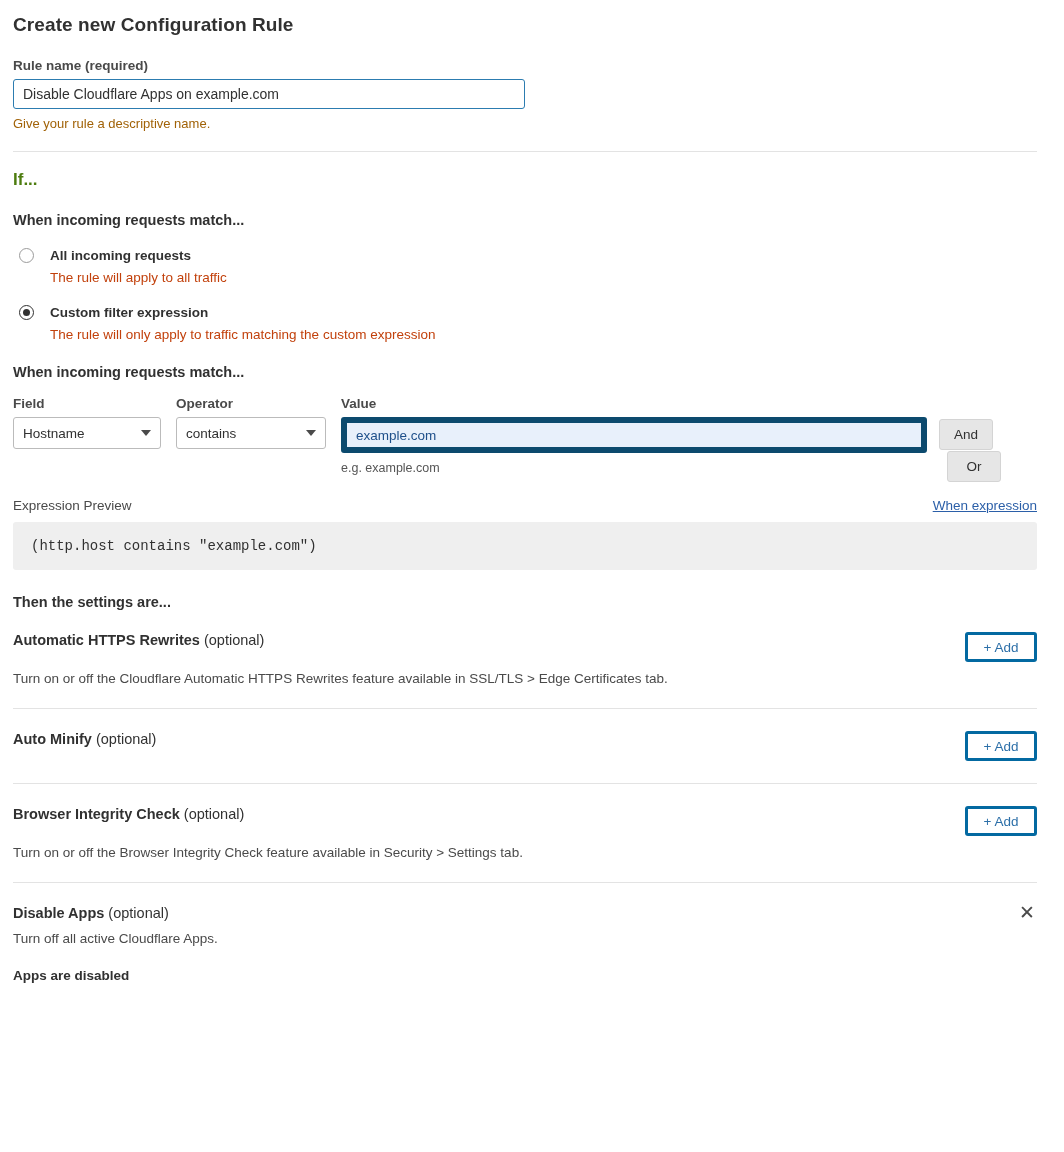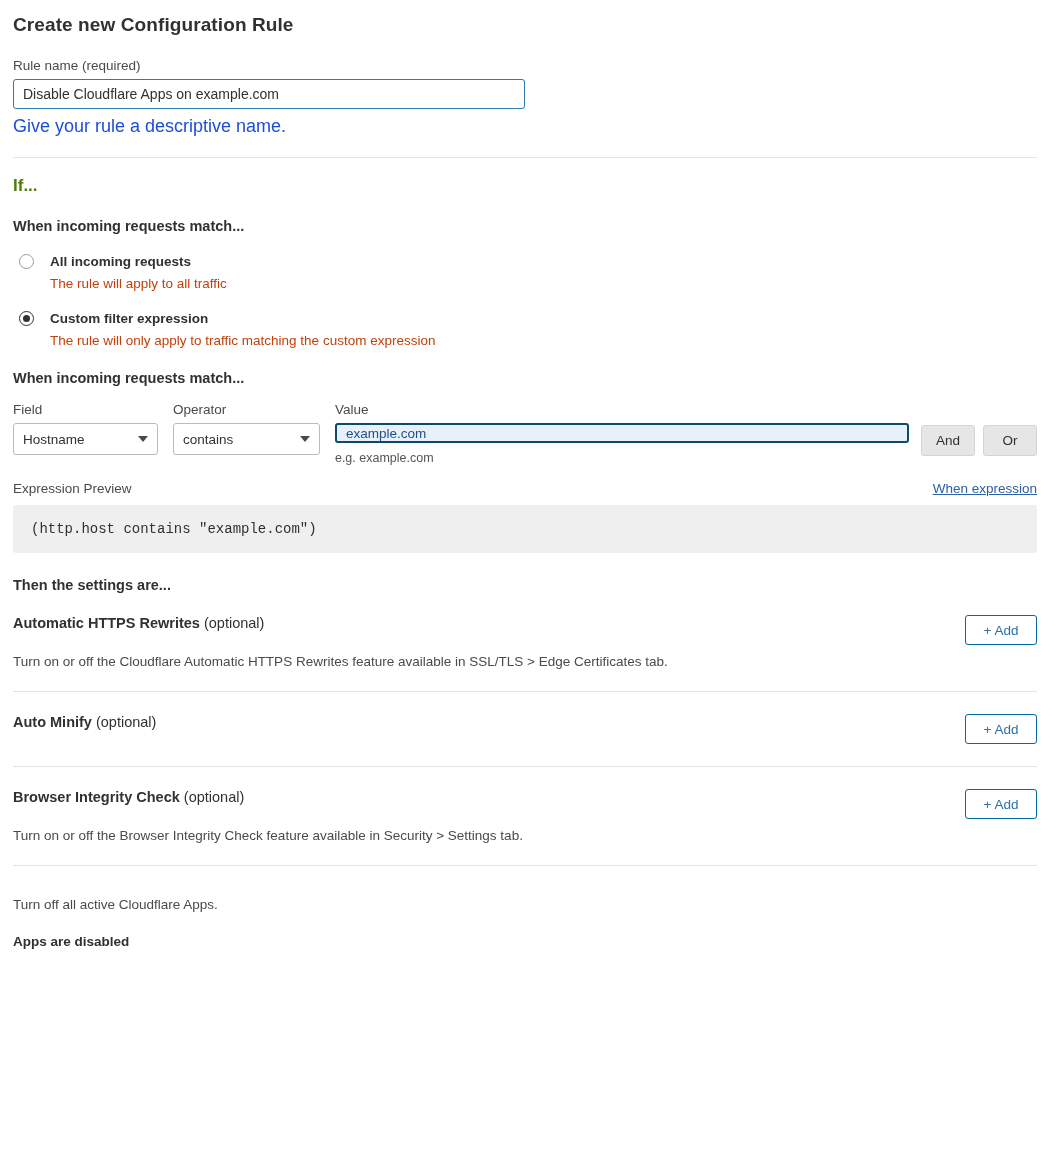--- a/index.html
+++ b/index.html
@@ -22,36 +22,37 @@
     font-size: 19px;
     font-weight: bold;
     color: #313131;
     margin: 0 0 22px 0;
     letter-spacing: 0.1px;
   }
   .field-label {
     font-size: 13.5px;
     color: #4a4a4a;
     margin-bottom: 6px;
+    font-weight: bold;
   }
   .text-input {
     width: 512px;
     height: 30px;
     border: 1px solid #2c7cb0;
     border-radius: 3px;
     padding: 4px 9px;
     font-size: 14px;
     font-family: "Liberation Sans", sans-serif;
     color: #313131;
     outline: none;
     background: #fff;
   }
   .help-text {
-    font-size: 18px;
-    color: #1d4ed8;
+    font-size: 13px;
+    color: #a16207;
     margin-top: 7px;
   }
   .divider {
     border: none;
     border-top: 1px solid #e3e3e3;
     margin: 20px 0 0 0;
     width: 1024px;
   }
   .section-title {
     font-size: 17px;
@@ -126,23 +127,23 @@
     position: relative;
   }
   .caret {
     margin-left: auto;
     width: 0; height: 0;
     border-left: 5px solid transparent;
     border-right: 5px solid transparent;
     border-top: 6px solid #4a4a4a;
   }
   .value-input {
-    height: 20px;
+    height: 36px;
     width: 100%;
-    border: 2px solid #0c4a6e;
+    border: 6px solid #0c4a6e;
     border-radius: 3px;
     background: #e8f0fb;
     padding: 0 9px;
     font-size: 13.5px;
     color: #1e4f8a;
     font-family: "Liberation Sans", sans-serif;
     outline: none;
   }
   .value-hint {
     font-size: 12.5px;
@@ -210,21 +211,21 @@
   .setting-name span.opt { font-weight: normal; color: #313131; }
   .setting-desc {
     font-size: 13.5px;
     color: #4a4a4a;
     margin-top: 9px;
   }
   .add-btn {
     height: 30px;
     min-width: 72px;
     background: #fff;
-    border: 1px solid #0369a1;
+    border: 3px solid #0369a1;
     border-radius: 3px;
     color: #2c6fa8;
     font-size: 13.5px;
     cursor: pointer;
     font-family: "Liberation Sans", sans-serif;
     flex: none;
   }
   .close-x {
     border: none;
     background: none;
@@ -301,21 +302,21 @@
         <span class="caret"></span>
       </div>
     </div>
 
     <div class="col col-value">
       <div class="field-label">Value</div>
       <input class="value-input" type="text" value="example.com" style="">
       <div class="value-hint">e.g. example.com</div>
     </div>
 
-    <div style="display:flex; align-items:flex-start; margin-top:22px;">
+    <div style="display:flex; align-items:flex-start; margin-top:22px;flex-direction:column;">
       <button class="btn-gray">And</button>
       <button class="btn-gray">Or</button>
     </div>
   </div>
 
   <div class="preview-head">
     <span class="preview-label">Expression Preview</span>
     <span class="edit-link">When expression</span>
   </div>
   <div class="preview-box">(http.host contains "example.com")</div>
@@ -351,17 +352,24 @@
         <b>Browser Integrity Check</b>
         <span class="opt">(optional)</span>
       </div>
       <button class="add-btn">+ Add</button>
     </div>
     <div class="setting-desc">Turn on or off the Browser Integrity Check feature available in Security &gt; Settings tab.</div>
   </div>
   <hr class="setting-sep">
 
   <div class="setting">
+    <div class="setting-head">
+      <div class="setting-name">
+        <b>Disable Apps</b>
+        <span class="opt">(optional)</span>
+      </div>
+      <button class="close-x">✕</button>
+    </div>
     <div class="setting-desc">Turn off all active Cloudflare Apps.</div>
     <div class="status-text">Apps are disabled</div>
   </div>
 
 </div>
 
 </body></html>

